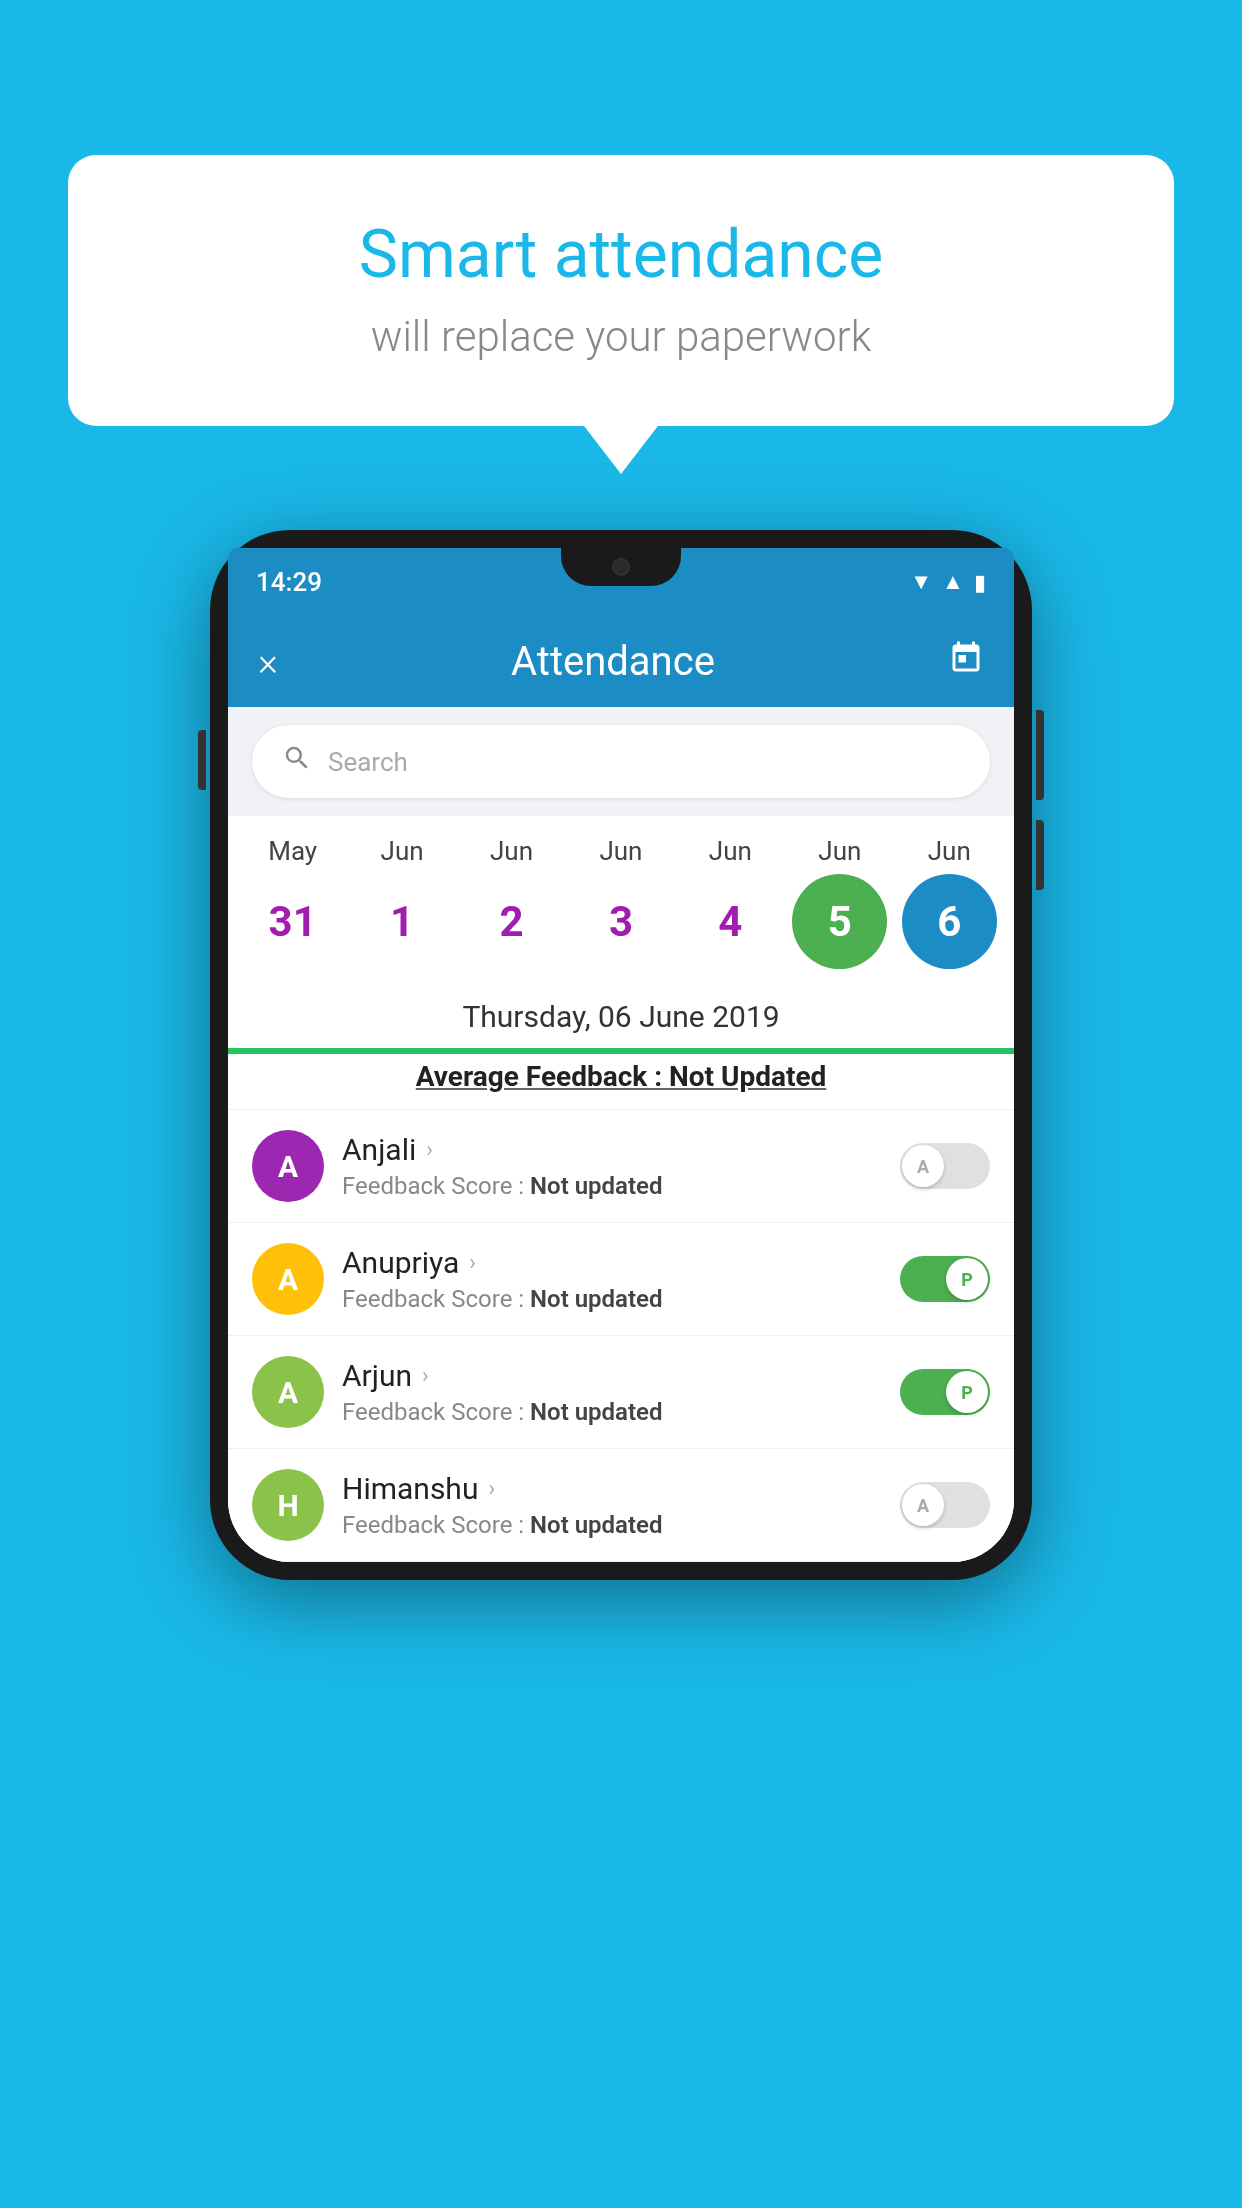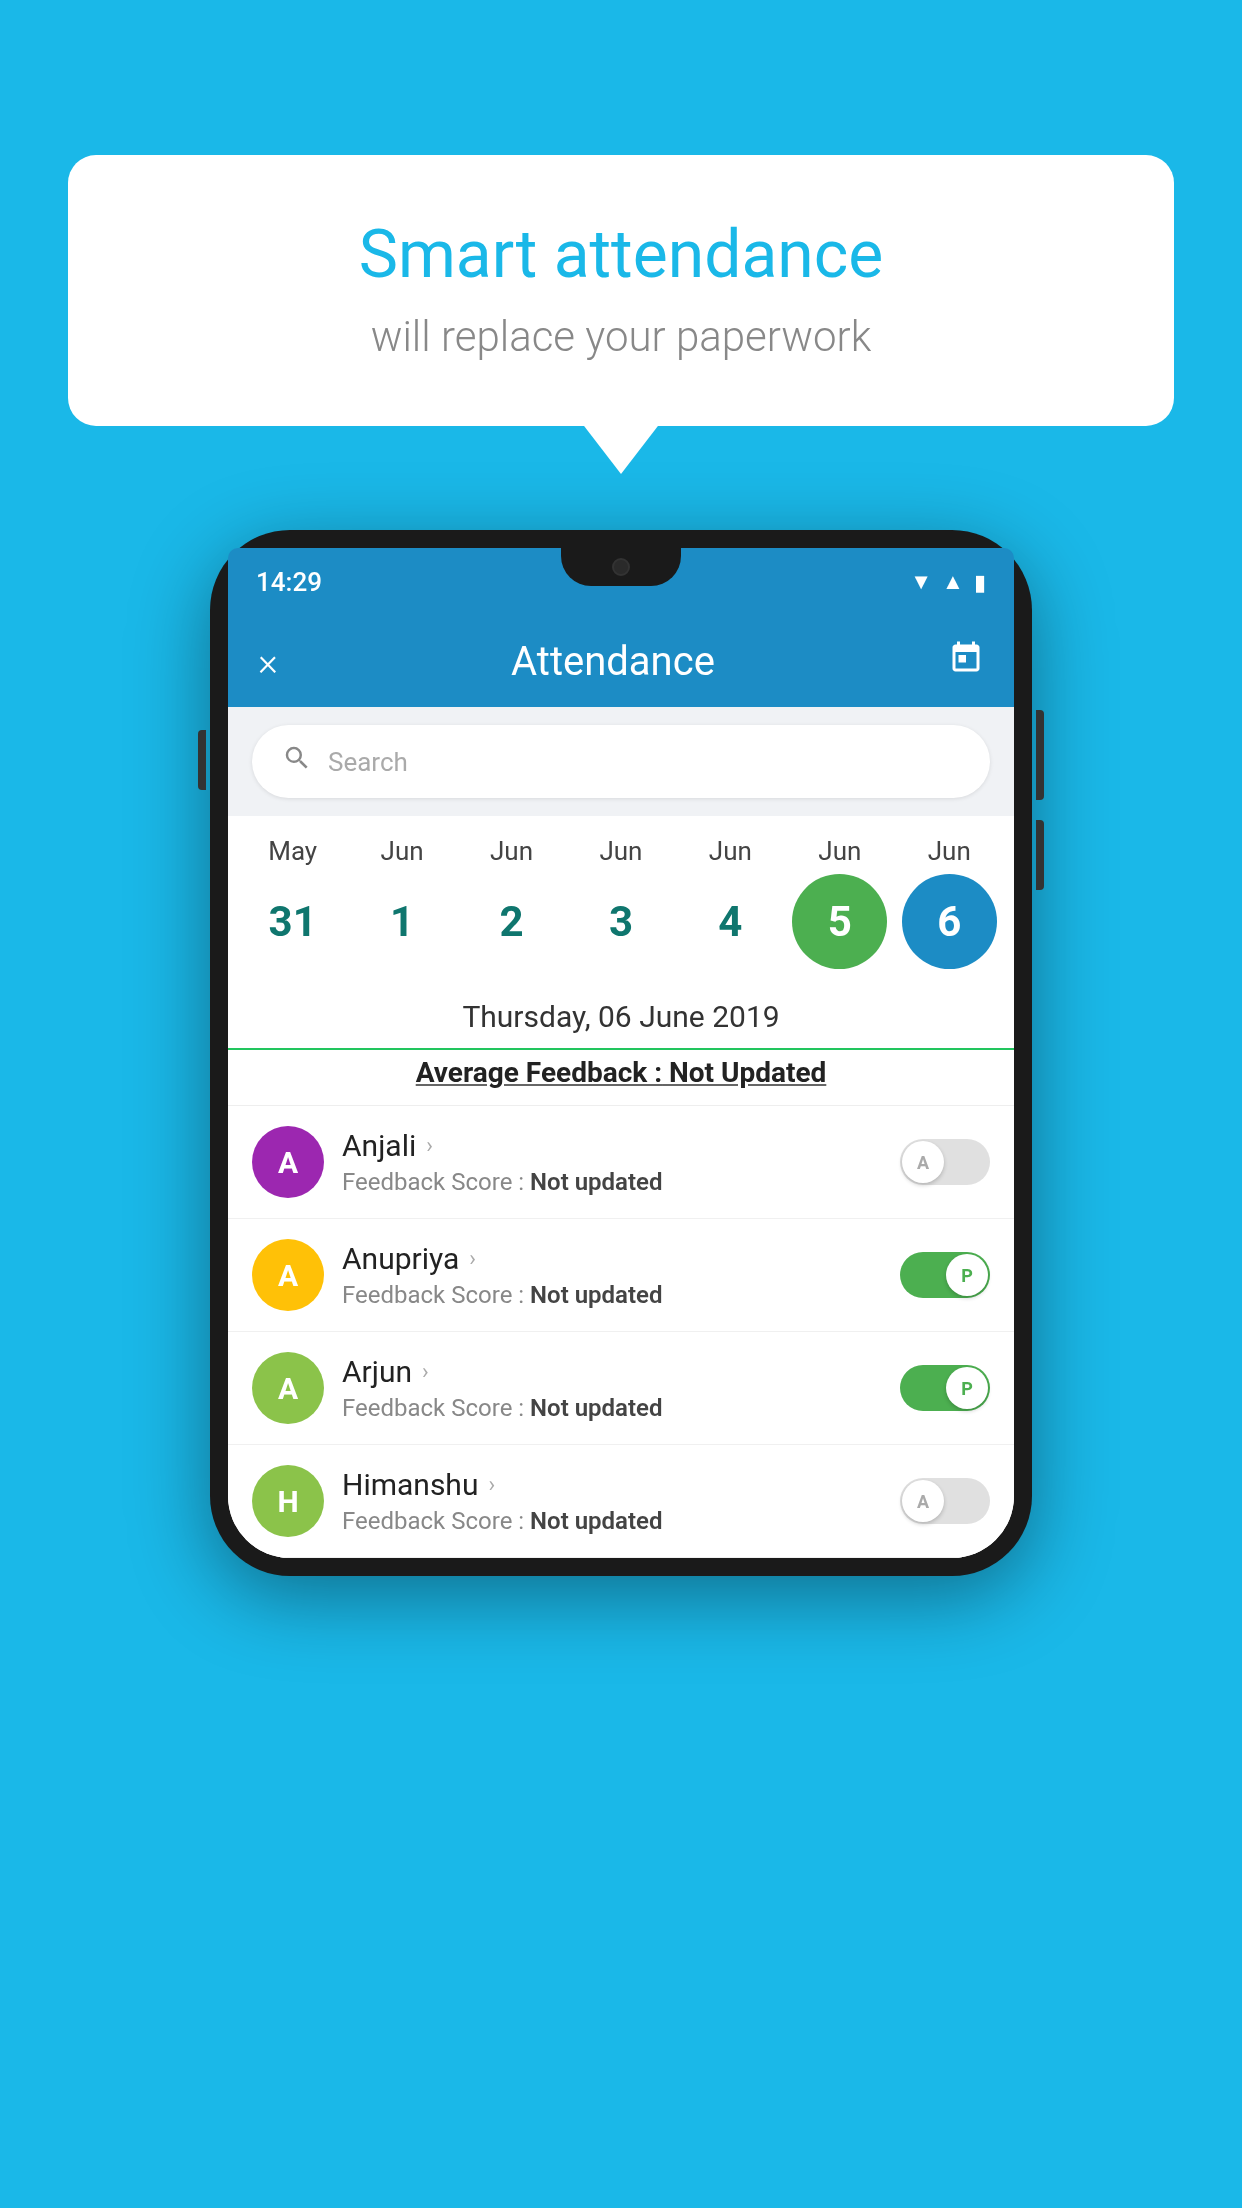--- a/index.html
+++ b/index.html
@@ -212,42 +212,42 @@
     }
 
     .cal-date {
       width: 95px;
       height: 95px;
       display: flex;
       align-items: center;
       justify-content: center;
       font-size: 42px;
       font-weight: 700;
-      color: #0f766e;
+      color: #a21caf;
       border-radius: 50%;
     }
 
     .cal-date.today {
       background: #4caf50;
       color: white;
     }
 
     .cal-date.selected {
       background: #1c8cc5;
       color: white;
     }
 
     
     .date-display {
       text-align: center;
       padding: 20px 0 14px;
       font-size: 30px;
       color: #333;
       background: white;
-      border-bottom: 2px solid #22c55e;
+      border-bottom: 6px solid #22c55e;
     }
 
     
     .add-topic-container {
       display: flex;
       justify-content: center;
       padding: 20px 0 16px;
       background: white;
     }
 

